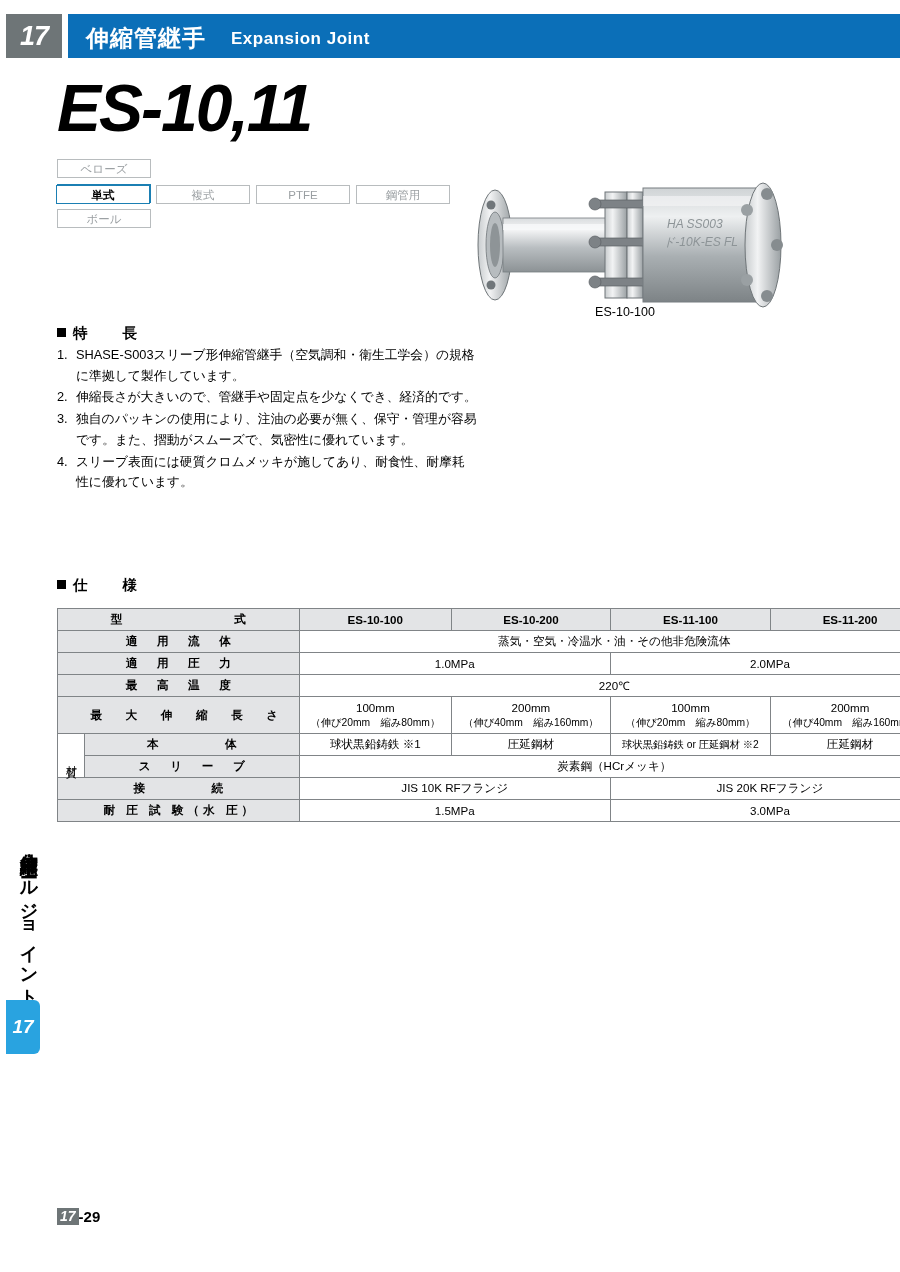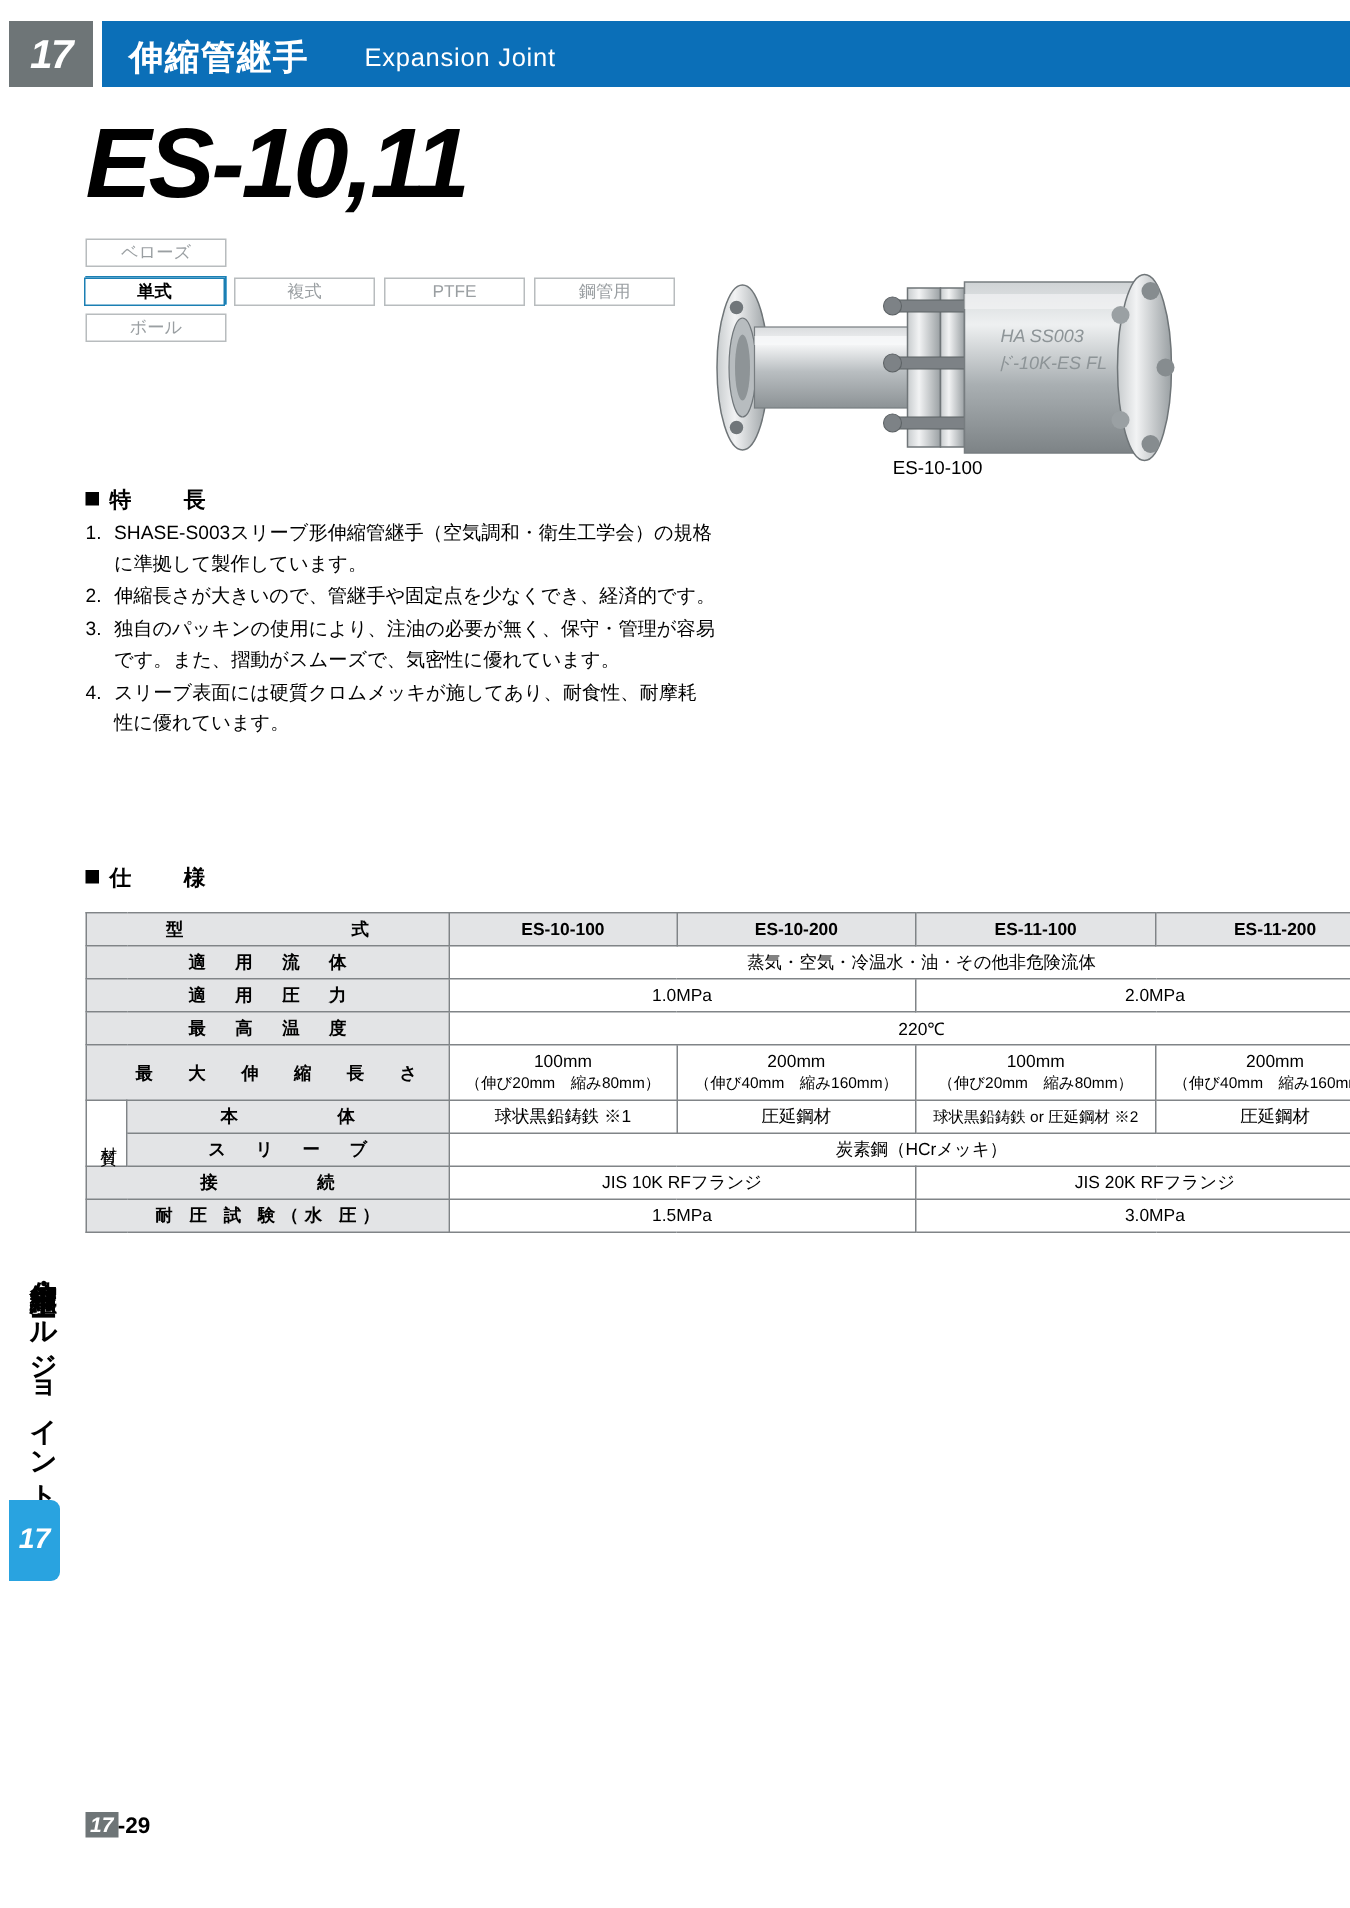--- a/index.html
+++ b/index.html
@@ -51,24 +51,24 @@
     position: absolute;
     left: 86px;
     top: 9px;
     font-size: 23px;
     font-weight: bold;
     color: #ffffff;
     letter-spacing: 1px;
   }
   .header-title-en {
     position: absolute;
-    left: 243px;
+    left: 231px;
     top: 15px;
     font-size: 17px;
-    font-weight: normal;
+    font-weight: bold;
     color: #ffffff;
     letter-spacing: 0.5px;
   }
 
   
   .model-name {
     position: absolute;
     left: 57px;
     top: 70px;
     font-size: 66px;

